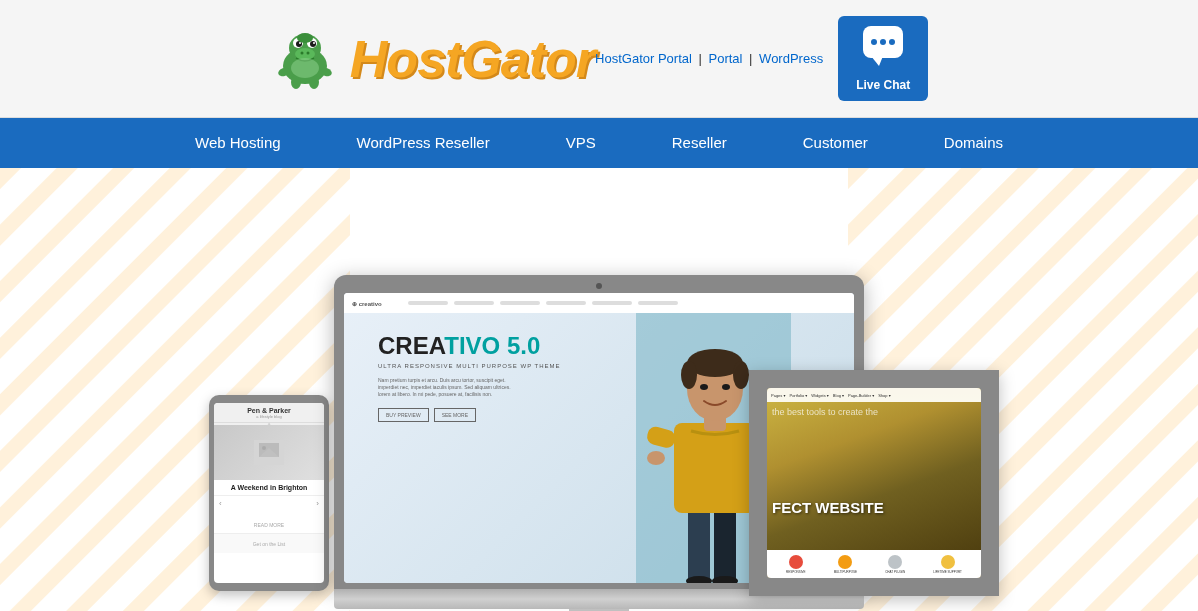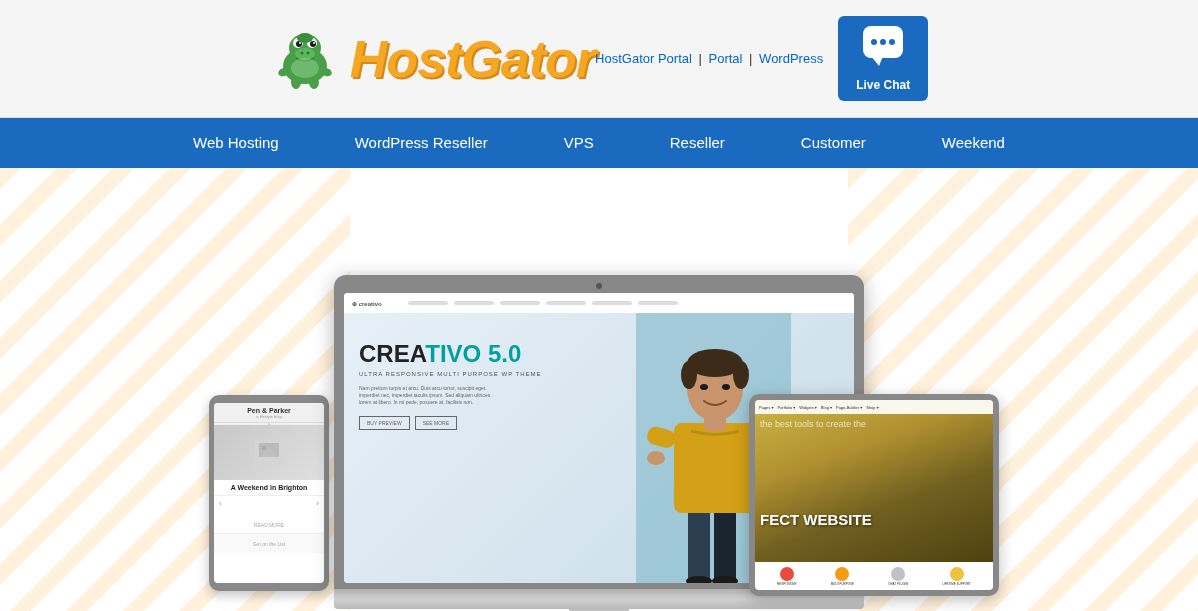--- a/index.html
+++ b/index.html
@@ -199,22 +199,22 @@
 
     
     .tablet {
       position: absolute;
       right: 50px;
       bottom: 35px;
       width: 250px;
     }
     .tablet-outer {
       background: #888;
-      border-radius: 10px;
-      padding: 6px;
+      border-radius: 0;
+      padding: 18px;
       box-shadow: 0 4px 15px rgba(0,0,0,0.25);
     }
     .tablet-screen {
       background: #ddd;
       border-radius: 4px;
       overflow: hidden;
       height: 190px;
       position: relative;
     }
 
@@ -259,22 +259,23 @@
       width: 40px;
       height: 4px;
       background: #ddd;
       border-radius: 2px;
     }
     .creativo-body {
       display: flex;
       height: calc(100% - 20px);
     }
     .creativo-text-area {
-      padding: 28px 15px;
+      padding: 20px 15px;
       width: 45%;
+      margin-left: 19px;
     }
     .creativo-title {
       font-size: 24px;
       font-weight: 900;
       color: #222;
       line-height: 1.1;
       margin-bottom: 4px;
     }
     .creativo-title span { color: #00a0a0; }
     .creativo-subtitle {
@@ -488,21 +489,21 @@
     <li>
       <a href="#">VPS</a>
     </li>
     <li>
       <a href="#">Reseller</a>
     </li>
     <li>
       <a href="#">Customer</a>
     </li>
     <li>
-      <a href="#">Weekend</a>
+      <a href="#">Domains</a>
     </li>
   </ul>
 </nav>
 
 <section class="hero">
 
   <div class="stripes-left">
     <svg width="350" height="466" viewBox="0 0 350 466">
       <defs>
         <pattern id="stripePatLeft" x="0" y="0" width="40" height="40" patternUnits="userSpaceOnUse" patternTransform="rotate(45)">

